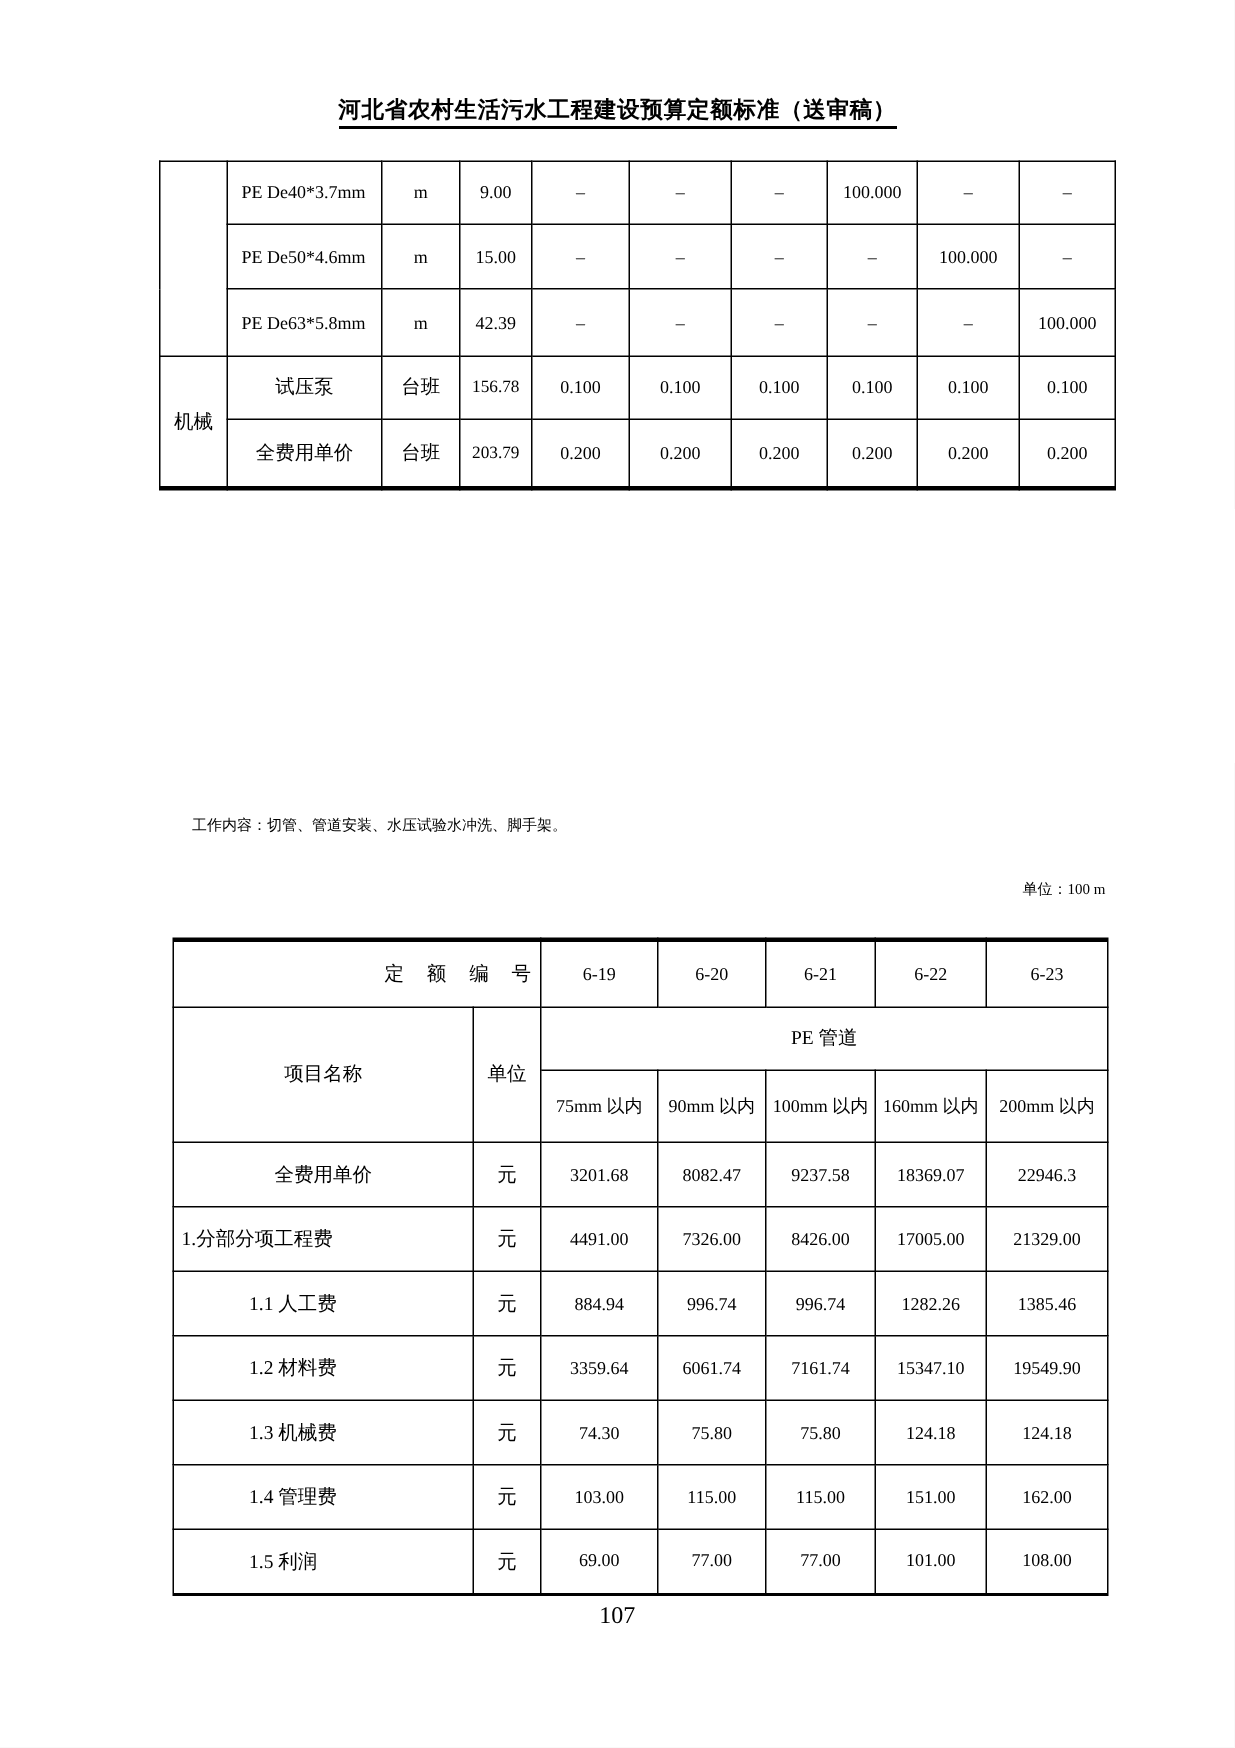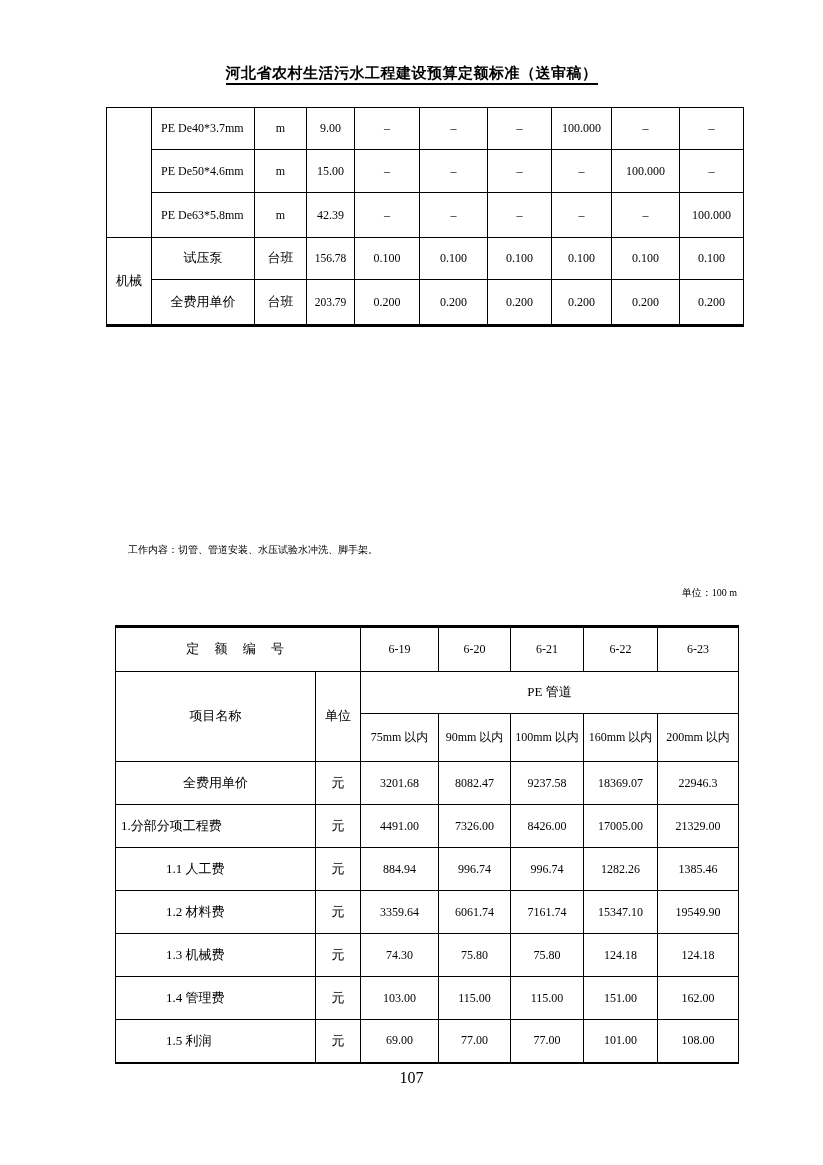--- a/index.html
+++ b/index.html
@@ -36,21 +36,21 @@
     position:absolute; left:115px; top:625px; width:623px;
     border-top:3px solid #000;
     border-bottom:2px solid #000;
   }
   .num { font-size:12px; }
   .sm  { font-size:11.5px; }
   .lft { text-align:left; padding-left:9px; }
   .itm { text-align:left; padding-left:5px; }
   .sub { text-align:left; padding-left:50px; }
   .bold { font-weight:normal; }
-  .spread { letter-spacing:6px; }
+  .spread { letter-spacing:6px;text-align:right; }
   .work-content {
     position:absolute; left:128px; top:543px;
     font-size:10px;
   }
   .unit-note {
     position:absolute; right:86px; top:586px;
     font-size:10px;
   }
   .page-number {
     position:absolute; top:1069px; left:0; width:100%;

